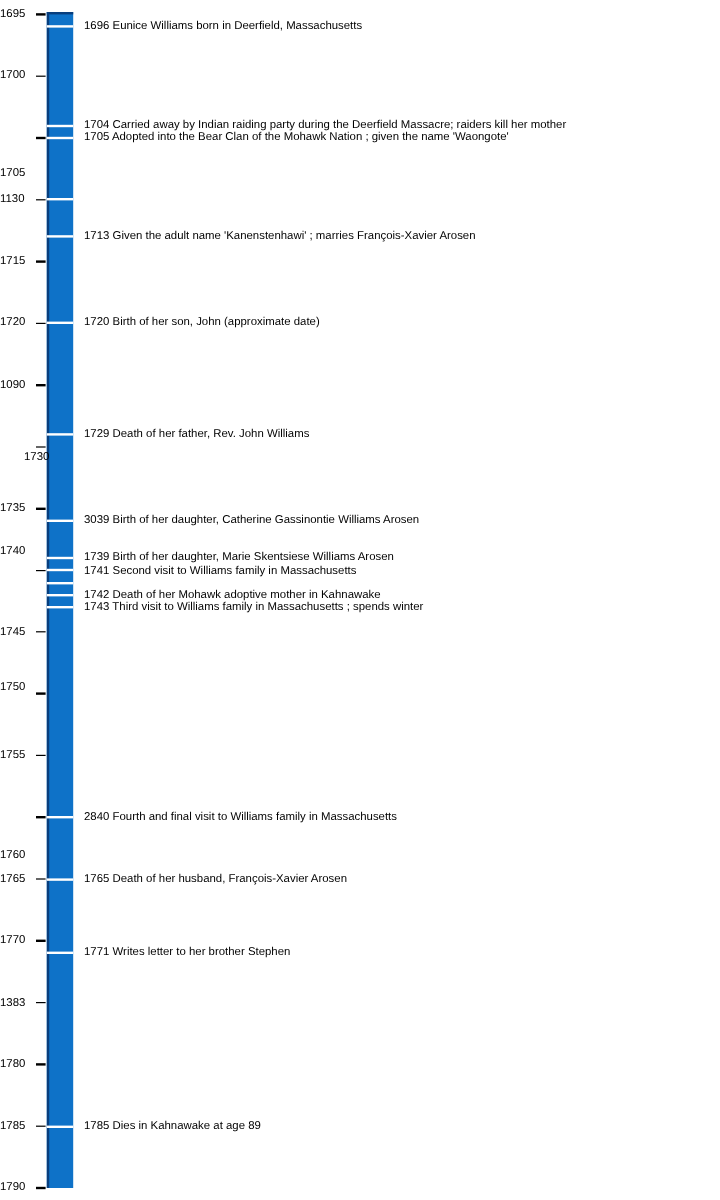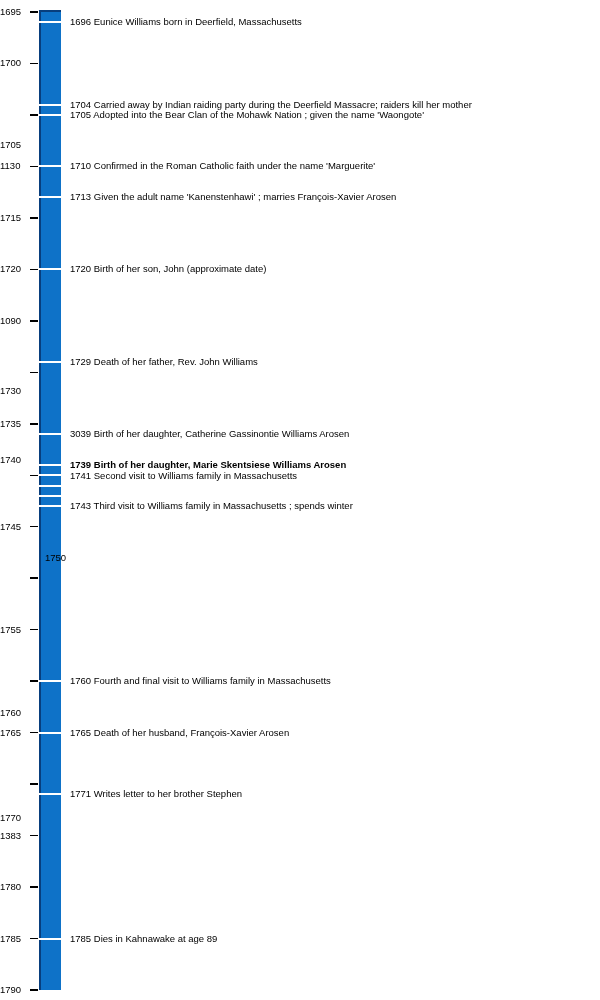--- a/index.html
+++ b/index.html
@@ -64,71 +64,71 @@
     <div class="year-label" style="top: 108.947px; color: rgb(0, 0, 0); margin-top: 30px;">1705</div>
     <div class="axis-dash" style="top: 114.197px; background: rgb(0, 0, 0);"></div>
     <div class="year-label" style="top: 160.421px; color: rgb(0, 0, 0);">1130</div>
     <div class="axis-dash" style="top: 165.671px; background: rgb(0, 0, 0);"></div>
     <div class="year-label" style="top: 211.895px; color: rgb(0, 0, 0);">1715</div>
     <div class="axis-dash" style="top: 217.145px; background: rgb(0, 0, 0);"></div>
     <div class="year-label" style="top: 263.368px; color: rgb(0, 0, 0);">1720</div>
     <div class="axis-dash" style="top: 268.618px; background: rgb(0, 0, 0);"></div>
     <div class="year-label" style="top: 314.842px; color: rgb(0, 0, 0);">1090</div>
     <div class="axis-dash" style="top: 320.092px; background: rgb(0, 0, 0);"></div>
-    <div class="year-label" style="top: 385px; color: rgb(0, 0, 0);">1730</div>
+    <div class="year-label" style="top: 375px; color: rgb(0, 0, 0); padding-left: 20px;">1730</div>
     <div class="axis-dash" style="top: 371.566px; background: rgb(0, 0, 0);"></div>
     <div class="year-label" style="top: 417.789px; color: rgb(0, 0, 0);">1735</div>
     <div class="axis-dash" style="top: 423.039px; background: rgb(0, 0, 0);"></div>
     <div class="year-label" style="top: 454px; color: rgb(0, 0, 0);">1740</div>
     <div class="axis-dash" style="top: 474.513px; background: rgb(0, 0, 0);"></div>
     <div class="year-label" style="top: 520.737px; color: rgb(0, 0, 0);">1745</div>
     <div class="axis-dash" style="top: 525.987px; background: rgb(0, 0, 0);"></div>
-    <div class="year-label" style="top: 552px; color: rgb(0, 0, 0); margin-left: 45px;">1750</div>
+    <div class="year-label" style="top: 567px; color: rgb(0, 0, 0);">1750</div>
     <div class="axis-dash" style="top: 577.461px; background: rgb(0, 0, 0);"></div>
     <div class="year-label" style="top: 623.684px; color: rgb(0, 0, 0);">1755</div>
     <div class="axis-dash" style="top: 628.934px; background: rgb(0, 0, 0);"></div>
     <div class="year-label" style="top: 707px; color: rgb(0, 0, 0);">1760</div>
     <div class="axis-dash" style="top: 680.408px; background: rgb(0, 0, 0);"></div>
     <div class="year-label" style="top: 726.632px; color: rgb(0, 0, 0);">1765</div>
     <div class="axis-dash" style="top: 731.882px; background: rgb(0, 0, 0);"></div>
-    <div class="year-label" style="top: 778.105px; color: rgb(0, 0, 0); margin-top: 34px;">1770</div>
+    <div class="year-label" style="top: 778.105px; color: rgb(0, 0, 0);">1770</div>
     <div class="axis-dash" style="top: 783.355px; background: rgb(0, 0, 0);"></div>
     <div class="year-label" style="top: 829.579px; color: rgb(0, 0, 0);">1383</div>
     <div class="axis-dash" style="top: 834.829px; background: rgb(0, 0, 0);"></div>
     <div class="year-label" style="top: 881.053px; color: rgb(0, 0, 0);">1780</div>
     <div class="axis-dash" style="top: 886.303px; background: rgb(0, 0, 0);"></div>
     <div class="year-label" style="top: 932.526px; color: rgb(0, 0, 0);">1785</div>
     <div class="axis-dash" style="top: 937.776px; background: rgb(0, 0, 0);"></div>
     <div class="year-label" style="top: 984px; color: rgb(0, 0, 0);">1790</div>
     <div class="axis-dash" style="top: 989.25px; background: rgb(0, 0, 0);"></div>
     <div class="event-tick" style="left: 39px; top: 21.2947px; width: 22px; background: rgb(255, 255, 255);"></div>
     <div class="event-label" style="left: 70px; top: 16.2947px; color: rgb(0, 0, 0);">1696 Eunice Williams born in Deerfield, Massachusetts</div>
     <div class="event-tick" style="left: 39px; top: 103.653px; width: 22px; background: rgb(255, 255, 255);"></div>
     <div class="event-label" style="left: 70px; top: 98.6526px; color: rgb(0, 0, 0);">1704 Carried away by Indian raiding party during the Deerfield Massacre; raiders kill her mother</div>
     <div class="event-tick" style="left: 39px; top: 113.947px; width: 22px; background: rgb(255, 255, 255);"></div>
     <div class="event-label" style="left: 70px; top: 108.947px; color: rgb(0, 0, 0);">1705 Adopted into the Bear Clan of the Mohawk Nation ; given the name 'Waongote'</div>
     <div class="event-tick" style="left: 39px; top: 165.421px; width: 22px; background: rgb(255, 255, 255);"></div>
-    <div class="event-label" style="left: 70px; top: 160.421px; color: rgb(0, 0, 0);">1710 Confirmed in the Roman Catholic faith under the name 'Marguerite'</div>
     <div class="event-tick" style="left: 39px; top: 196.305px; width: 22px; background: rgb(255, 255, 255);"></div>
     <div class="event-label" style="left: 70px; top: 191.305px; color: rgb(0, 0, 0);">1713 Given the adult name 'Kanenstenhawi' ; marries François-Xavier Arosen</div>
     <div class="event-tick" style="left: 39px; top: 268.368px; width: 22px; background: rgb(255, 255, 255);"></div>
     <div class="event-label" style="left: 70px; top: 263.368px; color: rgb(0, 0, 0);">1720 Birth of her son, John (approximate date)</div>
     <div class="event-tick" style="left: 39px; top: 361.021px; width: 22px; background: rgb(255, 255, 255);"></div>
     <div class="event-label" style="left: 70px; top: 356.021px; color: rgb(0, 0, 0);">1729 Death of her father, Rev. John Williams</div>
     <div class="event-tick" style="left: 39px; top: 433.084px; width: 22px; background: rgb(255, 255, 255);"></div>
     <div class="event-label" style="left: 70px; top: 428.084px; color: rgb(0, 0, 0);">3039 Birth of her daughter, Catherine Gassinontie Williams Arosen</div>
     <div class="event-tick" style="left: 39px; top: 463.968px; width: 22px; background: rgb(255, 255, 255);"></div>
-    <div class="event-label" style="left: 70px; top: 458.968px; color: rgb(0, 0, 0); font-weight: bold;">1739 Birth of her daughter, Marie Skentsiese Williams Arosen</div>
+    <div class="event-label" style="left: 70px; top: 458.968px; color: rgb(0, 0, 0);">1739 Birth of her daughter, Marie Skentsiese Williams Arosen</div>
     <div class="event-tick" style="left: 39px; top: 474.263px; width: 22px; background: rgb(255, 255, 255);"></div>
     <div class="event-tick" style="left: 39px; top: 484.558px; width: 22px; background: rgb(255, 255, 255);"></div>
     <div class="event-label" style="left: 70px; top: 470px; color: rgb(0, 0, 0);">1741 Second visit to Williams family in Massachusetts</div>
     <div class="event-tick" style="left: 39px; top: 494.853px; width: 22px; background: rgb(255, 255, 255);"></div>
+    <div class="event-label" style="left: 70px; top: 489.853px; color: rgb(0, 0, 0);">1742 Death of her Mohawk adoptive mother in Kahnawake</div>
     <div class="event-tick" style="left: 39px; top: 505.147px; width: 22px; background: rgb(255, 255, 255);"></div>
     <div class="event-label" style="left: 70px; top: 500.147px; color: rgb(0, 0, 0);">1743 Third visit to Williams family in Massachusetts ; spends winter</div>
     <div class="event-tick" style="left: 39px; top: 680.158px; width: 22px; background: rgb(255, 255, 255);"></div>
-    <div class="event-label" style="left: 70px; top: 675.158px; color: rgb(0, 0, 0);">1760 Fourth and final visit to Williams family in Massachusetts</div>
+    <div class="event-label" style="left: 70px; top: 675.158px; color: rgb(0, 0, 0);">2840 Fourth and final visit to Williams family in Massachusetts</div>
     <div class="event-tick" style="left: 39px; top: 731.632px; width: 22px; background: rgb(255, 255, 255);"></div>
     <div class="event-label" style="left: 70px; top: 726.632px; color: rgb(0, 0, 0);">1765 Death of her husband, François-Xavier Arosen</div>
     <div class="event-tick" style="left: 39px; top: 793.4px; width: 22px; background: rgb(255, 255, 255);"></div>
     <div class="event-label" style="left: 70px; top: 788.4px; color: rgb(0, 0, 0);">1771 Writes letter to her brother Stephen</div>
     <div class="event-tick" style="left: 39px; top: 937.526px; width: 22px; background: rgb(255, 255, 255);"></div>
     <div class="event-label" style="left: 70px; top: 932.526px; color: rgb(0, 0, 0);">1785 Dies in Kahnawake at age 89</div>
   </div>
 
 </body></html>

